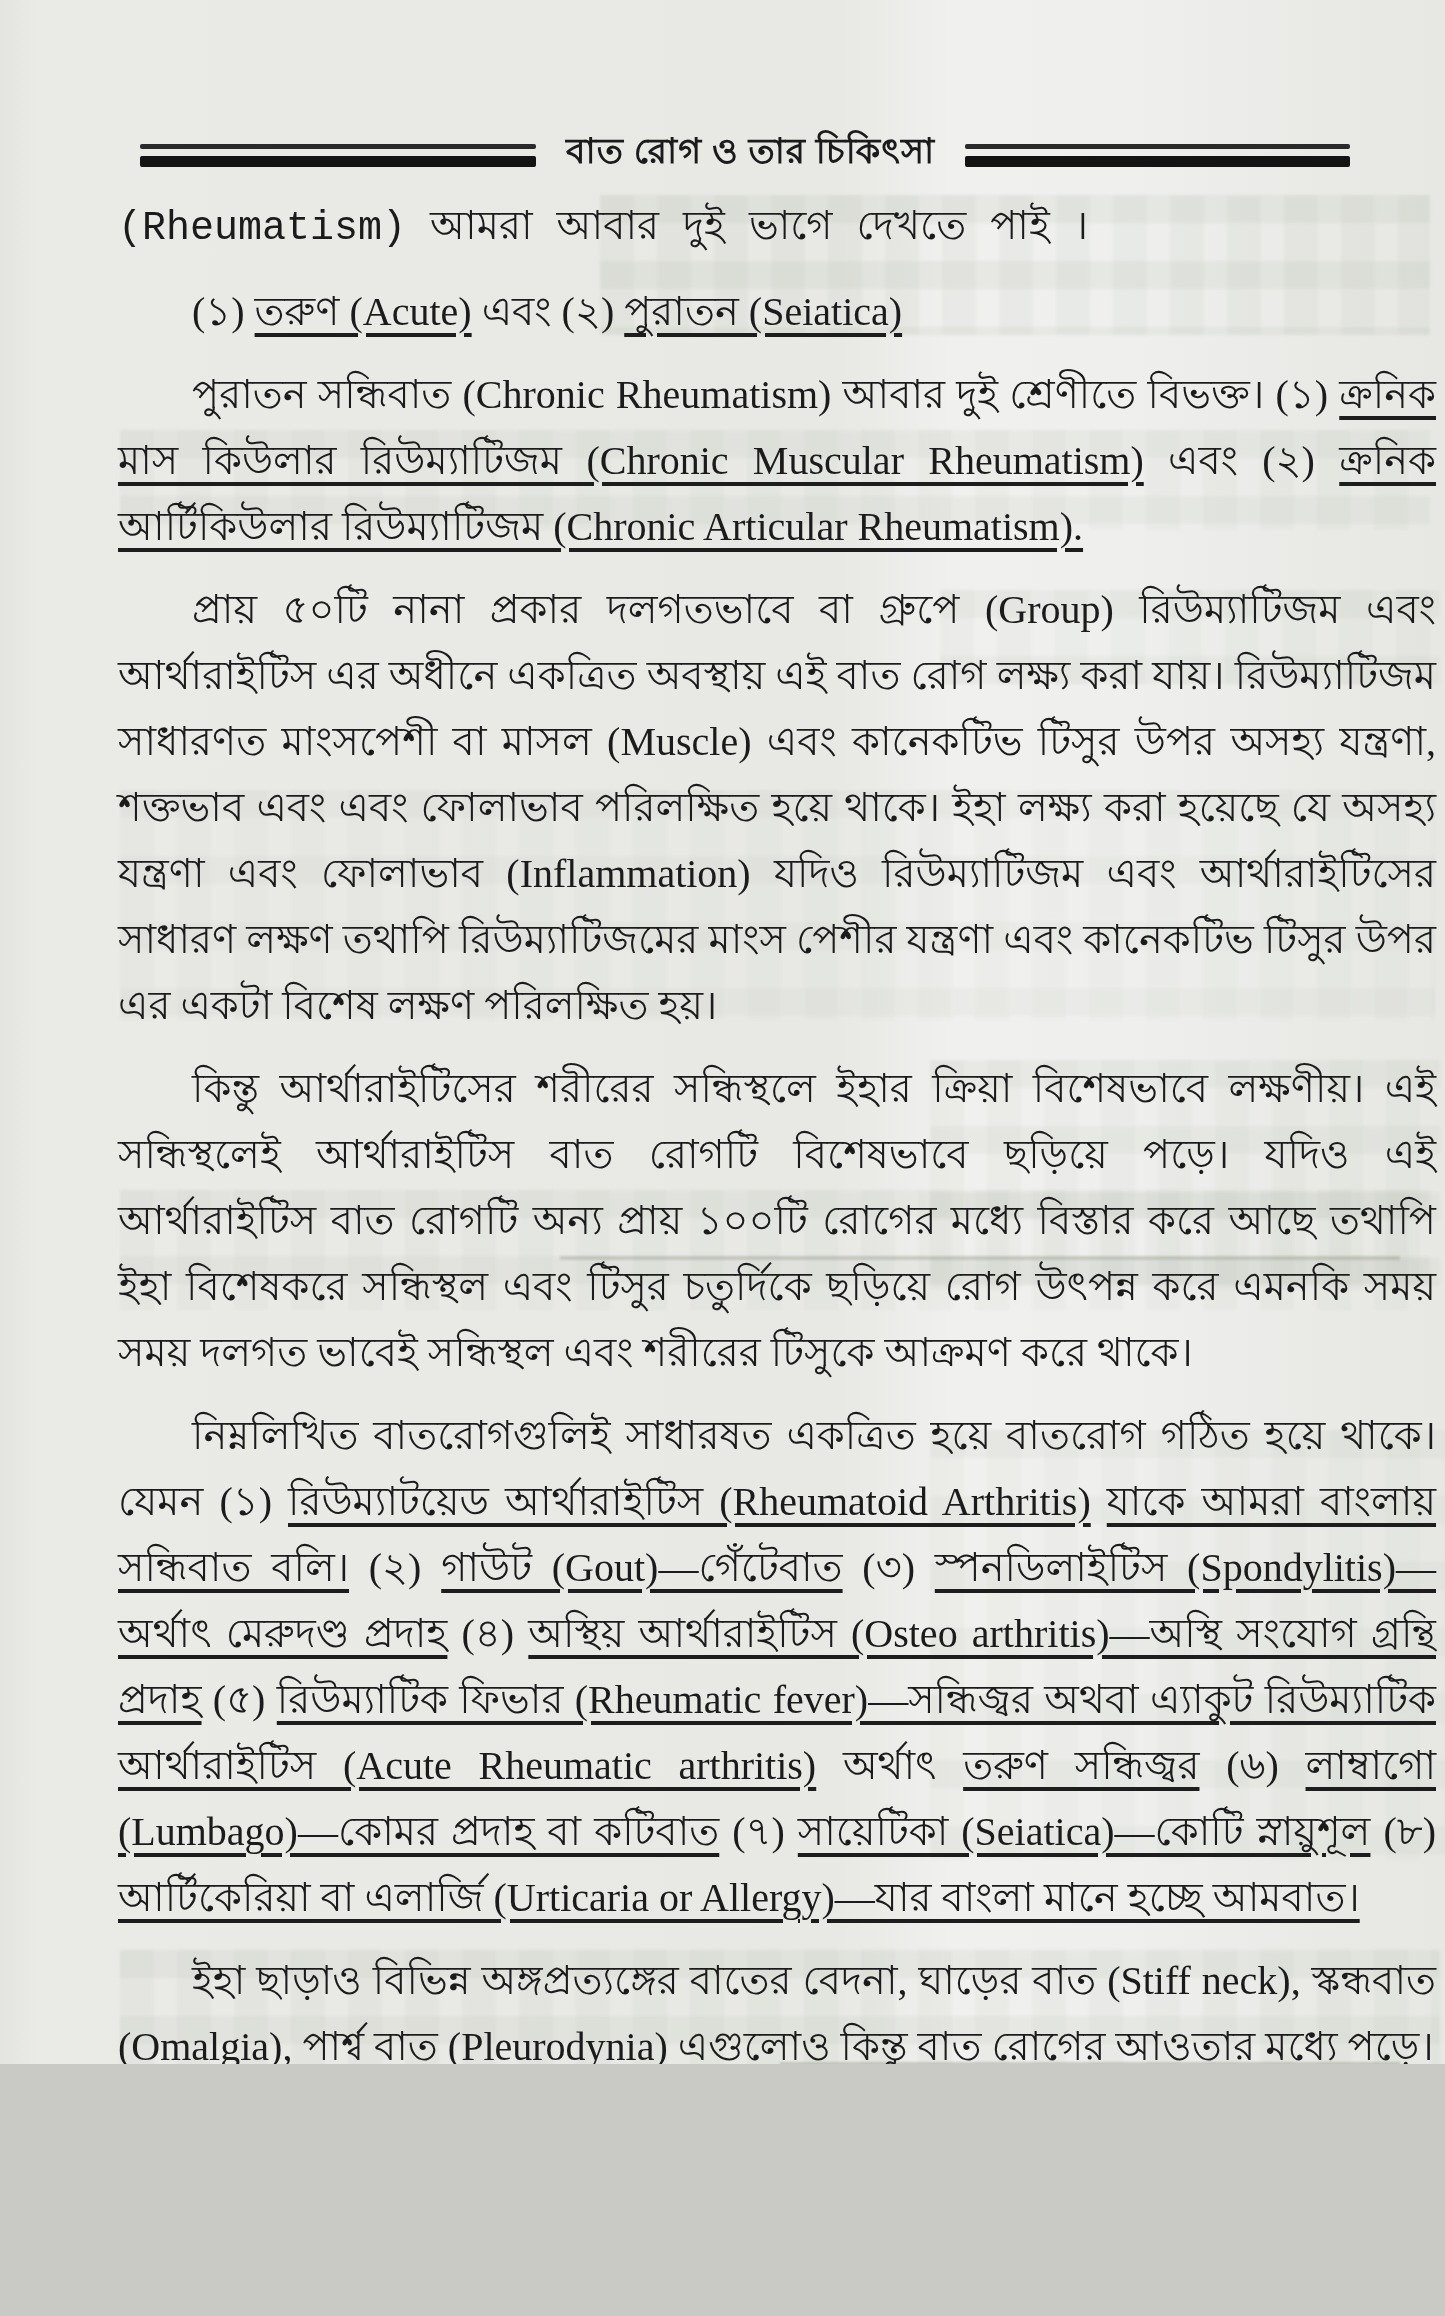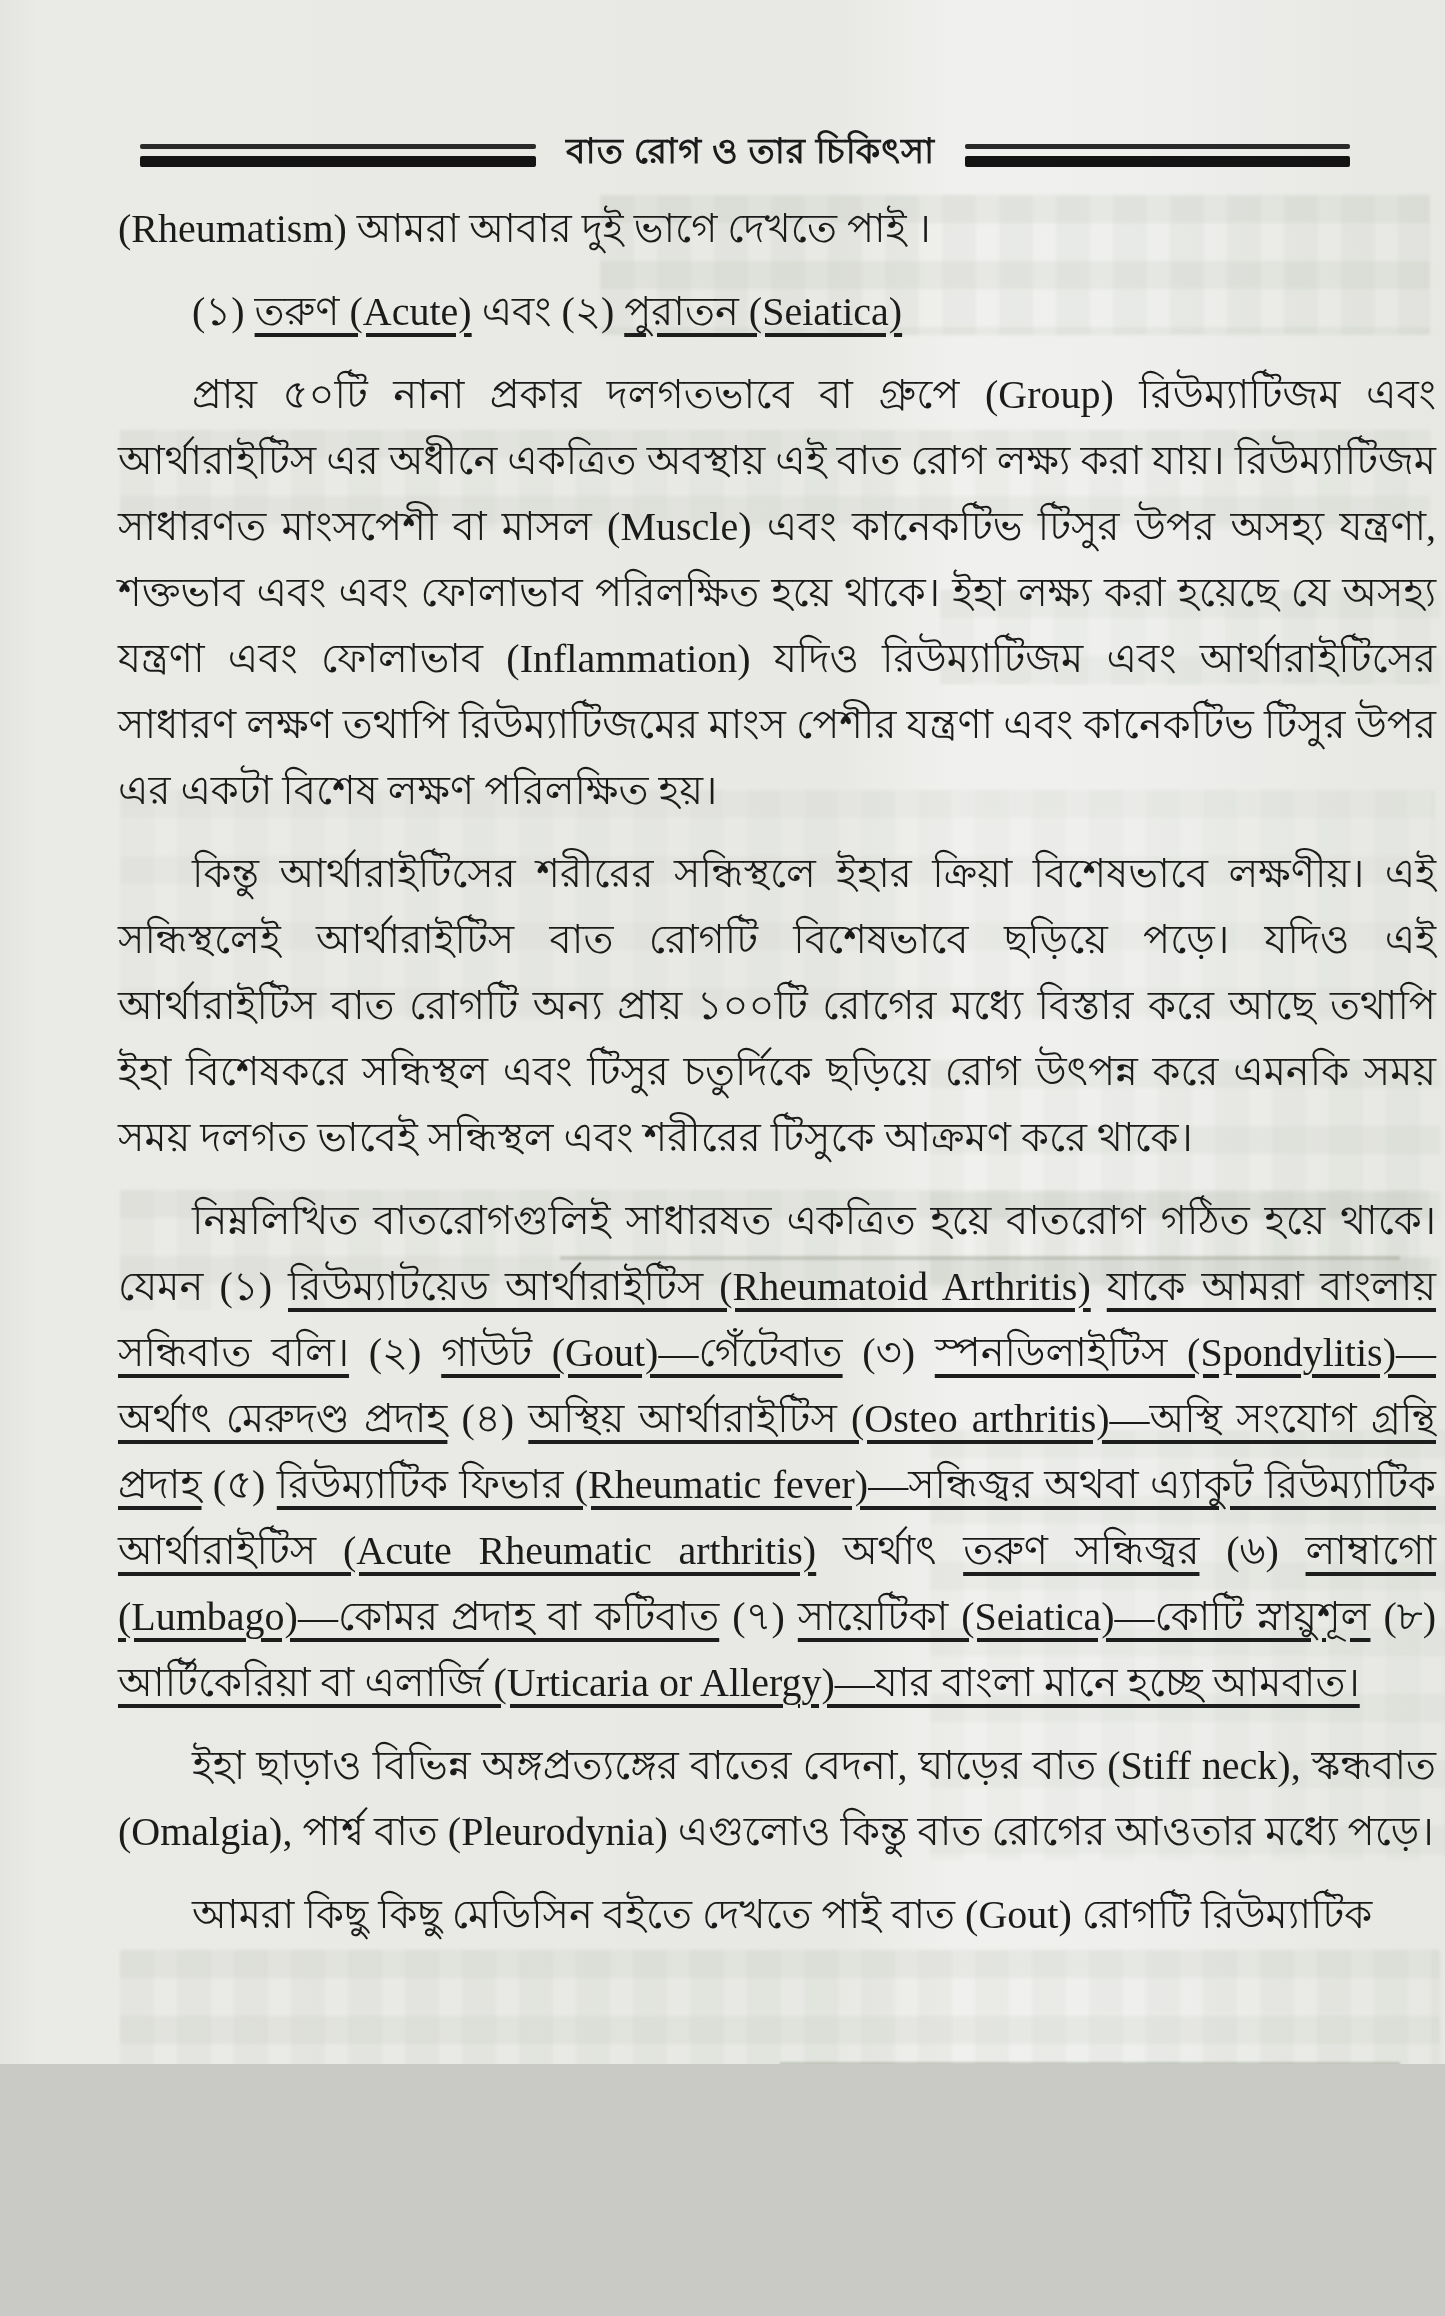--- a/index.html
+++ b/index.html
@@ -28,21 +28,21 @@
     margin:0 30px;letter-spacing:1px;transform:translateY(-2px);
   }
 
   
   .content{
     position:absolute;top:196px;left:118px;width:1318px;
     font-size:40px;line-height:66px;text-align:justify;
     text-justify:inter-word;
   }
   .content p{margin:0 0 17px 0;text-indent:74px;}
-  .content p.no-indent{text-indent:0;}
+  .content p.no-indent{text-indent:0;font-family:Liberation Mono, monospace;}
   .u{
     text-decoration:underline;
     text-decoration-thickness:4px;
     text-underline-offset:8px;
     text-decoration-color:#1d1d1d;
   }
 
   
   .footer{position:absolute;top:2146px;left:0;right:0;height:60px;display:flex;align-items:center;}
   .f-rule{height:11px;background:#161616;border-radius:2px;}
@@ -88,20 +88,21 @@
     <div class="rule rule-right">
       <div class="thin"></div>
       <div class="thick"></div>
     </div>
   </div>
 
   <main class="content">
     <div>
         <p class="no-indent"><span>(Rheumatism) আমরা আবার দুই ভাগে দেখতে পাই ।</span></p>
         <p class=""><span>(১) </span><span class="u">তরুণ (Acute)</span><span> এবং (২) </span><span class="u">পুরাতন (Seiatica)</span></p>
+        <p class=""><span>পুরাতন সন্ধিবাত (Chronic Rheumatism) আবার দুই শ্রেণীতে বিভক্ত। (১) </span><span class="u">ক্রনিক মাস কিউলার রিউম্যাটিজম (Chronic Muscular Rheumatism)</span><span> এবং (২) </span><span class="u">ক্রনিক আর্টিকিউলার রিউম্যাটিজম (Chronic Articular Rheumatism).</span></p>
         <p class=""><span>প্রায় ৫০টি নানা প্রকার দলগতভাবে বা গ্রুপে (Group) রিউম্যাটিজম এবং আর্থারাইটিস এর অধীনে একত্রিত অবস্থায় এই বাত রোগ লক্ষ্য করা যায়। রিউম্যাটিজম সাধারণত মাংসপেশী বা মাসল (Muscle) এবং কানেকটিভ টিসুর উপর অসহ্য যন্ত্রণা, শক্তভাব এবং এবং ফোলাভাব পরিলক্ষিত হয়ে থাকে। ইহা লক্ষ্য করা হয়েছে যে অসহ্য যন্ত্রণা এবং ফোলাভাব (Inflammation) যদিও রিউম্যাটিজম এবং আর্থারাইটিসের সাধারণ লক্ষণ তথাপি রিউম্যাটিজমের মাংস পেশীর যন্ত্রণা এবং কানেকটিভ টিসুর উপর এর একটা বিশেষ লক্ষণ পরিলক্ষিত হয়।</span></p>
         <p class=""><span>কিন্তু আর্থারাইটিসের শরীরের সন্ধিস্থলে ইহার ক্রিয়া বিশেষভাবে লক্ষণীয়। এই সন্ধিস্থলেই আর্থারাইটিস বাত রোগটি বিশেষভাবে ছড়িয়ে পড়ে। যদিও এই আর্থারাইটিস বাত রোগটি অন্য প্রায় ১০০টি রোগের মধ্যে বিস্তার করে আছে তথাপি ইহা বিশেষকরে সন্ধিস্থল এবং টিসুর চতুর্দিকে ছড়িয়ে রোগ উৎপন্ন করে এমনকি সময় সময় দলগত ভাবেই সন্ধিস্থল এবং শরীরের টিসুকে আক্রমণ করে থাকে।</span></p>
         <p class=""><span>নিম্নলিখিত বাতরোগগুলিই সাধারষত একত্রিত হয়ে বাতরোগ গঠিত হয়ে থাকে। যেমন (১) </span><span class="u">রিউম্যাটয়েড আর্থারাইটিস (Rheumatoid Arthritis)</span><span> </span><span class="u">যাকে আমরা বাংলায় সন্ধিবাত বলি।</span><span> (২) </span><span class="u">গাউট (Gout)—গেঁটেবাত</span><span> (৩) </span><span class="u">স্পনডিলাইটিস (Spondylitis)—অর্থাৎ মেরুদণ্ড প্রদাহ</span><span> (৪) </span><span class="u">অস্থিয় আর্থারাইটিস (Osteo arthritis)—অস্থি সংযোগ গ্রন্থি প্রদাহ</span><span> (৫) </span><span class="u">রিউম্যাটিক ফিভার (Rheumatic fever)—সন্ধিজ্বর অথবা এ্যাকুট রিউম্যাটিক আর্থারাইটিস (Acute Rheumatic arthritis)</span><span> অর্থাৎ </span><span class="u">তরুণ সন্ধিজ্বর</span><span> (৬) </span><span class="u">লাম্বাগো (Lumbago)—কোমর প্রদাহ বা কটিবাত</span><span> (৭) </span><span class="u">সায়েটিকা (Seiatica)—কোটি স্নায়ুশূল</span><span> (৮) </span><span class="u">আর্টিকেরিয়া বা এলার্জি (Urticaria or Allergy)—যার বাংলা মানে হচ্ছে আমবাত।</span></p>
         <p class=""><span>ইহা ছাড়াও বিভিন্ন অঙ্গপ্রত্যঙ্গের বাতের বেদনা, ঘাড়ের বাত (Stiff neck), স্কন্ধবাত (Omalgia), পার্শ্ব বাত (Pleurodynia) এগুলোও কিন্তু বাত রোগের আওতার মধ্যে পড়ে।</span></p>
         <p class=""><span>আমরা কিছু কিছু মেডিসিন বইতে দেখতে পাই বাত (Gout) রোগটি রিউম্যাটিক</span></p>
       </div>
   </main>
 
   <div class="footer">
     <div class="f-rule left"></div>

